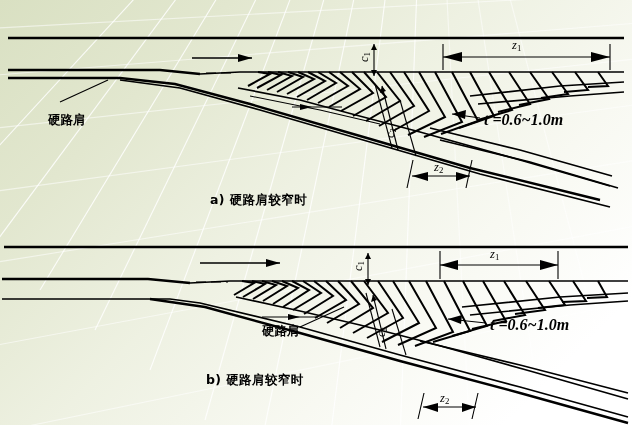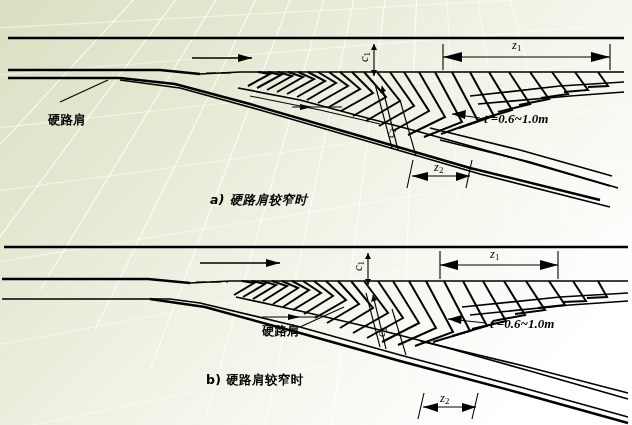--- a/index.html
+++ b/index.html
@@ -32,21 +32,21 @@
     font-family:"Liberation Serif", serif;
     color:#000;white-space:nowrap;
   }
   .cjk{font-family:"DejaVu Sans","Liberation Sans",sans-serif;font-weight:bold;}
   .ital{font-style:italic;}
   .sub{font-size:.70em;vertical-align:-.25em;font-style:normal;}
 
   .cap{font-size:12.5px;font-weight:bold;letter-spacing:.4px;}
   .shoulder{font-size:12.5px;font-weight:bold;text-align:right;}
   .zlab{font-size:12.5px;}
-  .tlab{font-size:13px;font-weight:bold;}
+  .tlab{font-size:16px;font-weight:bold;}
   .rot{transform:rotate(-90deg);transform-origin:left top;}
 </style>
 </head>
 <body>
 
 <div id="stage">
 
   <svg id="bgrays" width="632" height="425">
     <g>
       <line x1="170" y1="-40" x2="-60" y2="210"></line>
@@ -173,21 +173,21 @@
       <span>z</span><span class="sub">2</span>
     </div>
     <div class="lbl zlab ital rot" style="left:357px;top:62px;">
       <span>c</span><span class="sub">1</span>
     </div>
     <div class="lbl zlab ital rot" style="left:383px;top:138px;">
       <span>c</span><span class="sub">2</span>
     </div>
     <div class="lbl tlab ital" style="left:484px;top:111px;">t =0.6~1.0m</div>
     <div class="lbl shoulder cjk" style="left:48px;top:112px;">硬路肩</div>
-    <div class="lbl cap cjk" style="left:210px;top:192px;font-style:italic;">a)  硬路肩较窄时</div>
+    <div class="lbl cap cjk" style="left:210px;top:192px;">a)  硬路肩较窄时</div>
   </div>
 
   <div style="position:absolute;left:0;top:220px;width:632px;height:1px;background:transparent;"></div>
 
   <div class="svgwrap" style="top:215px;height:210px;">
     <svg class="draw" width="632" height="210" viewBox="0 0 632 210">
 
       <path class="ln thick" d="M4,32 L628,32"></path>
 
       <path class="ln thick" d="M2,64 L148,64 L190,68"></path>

